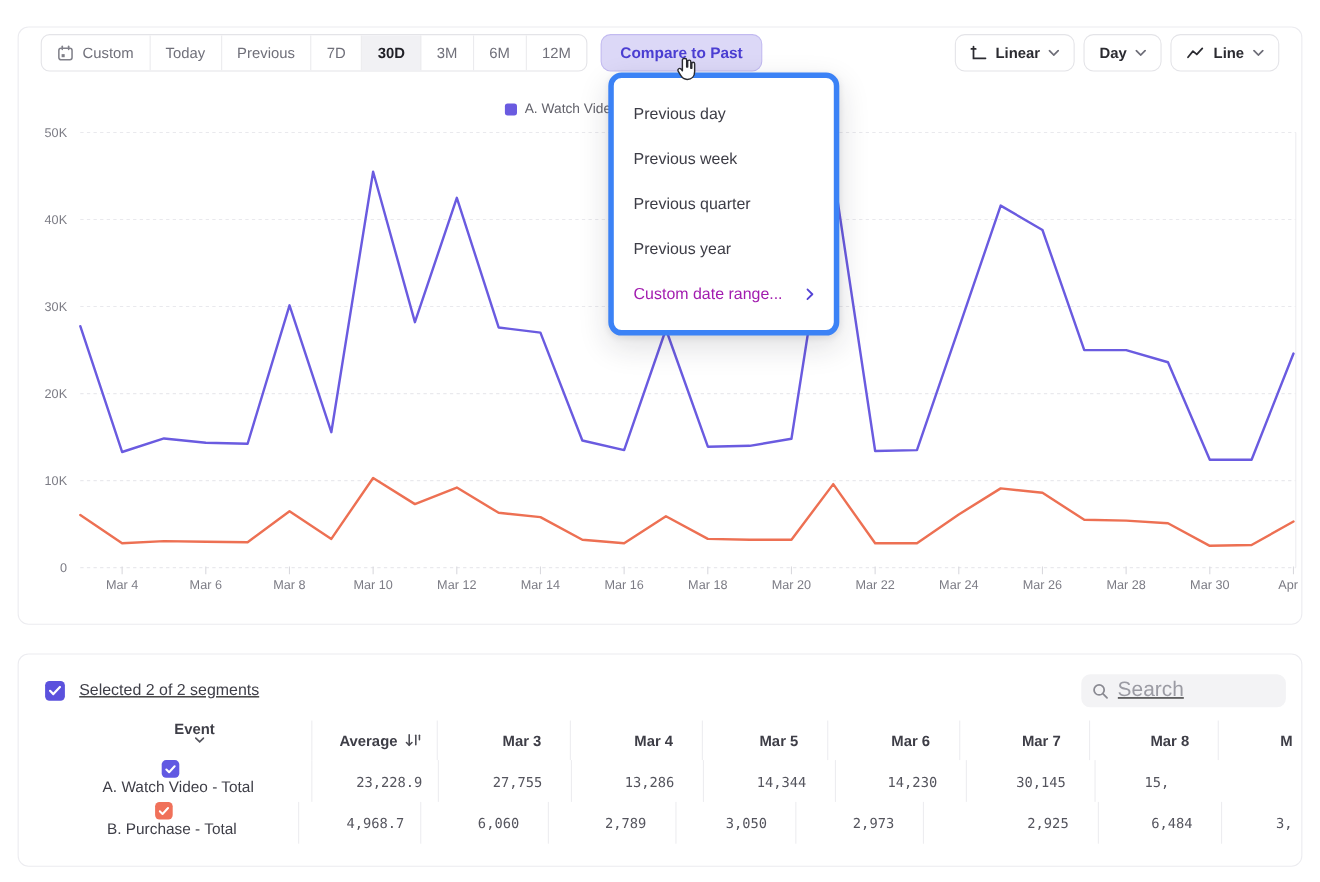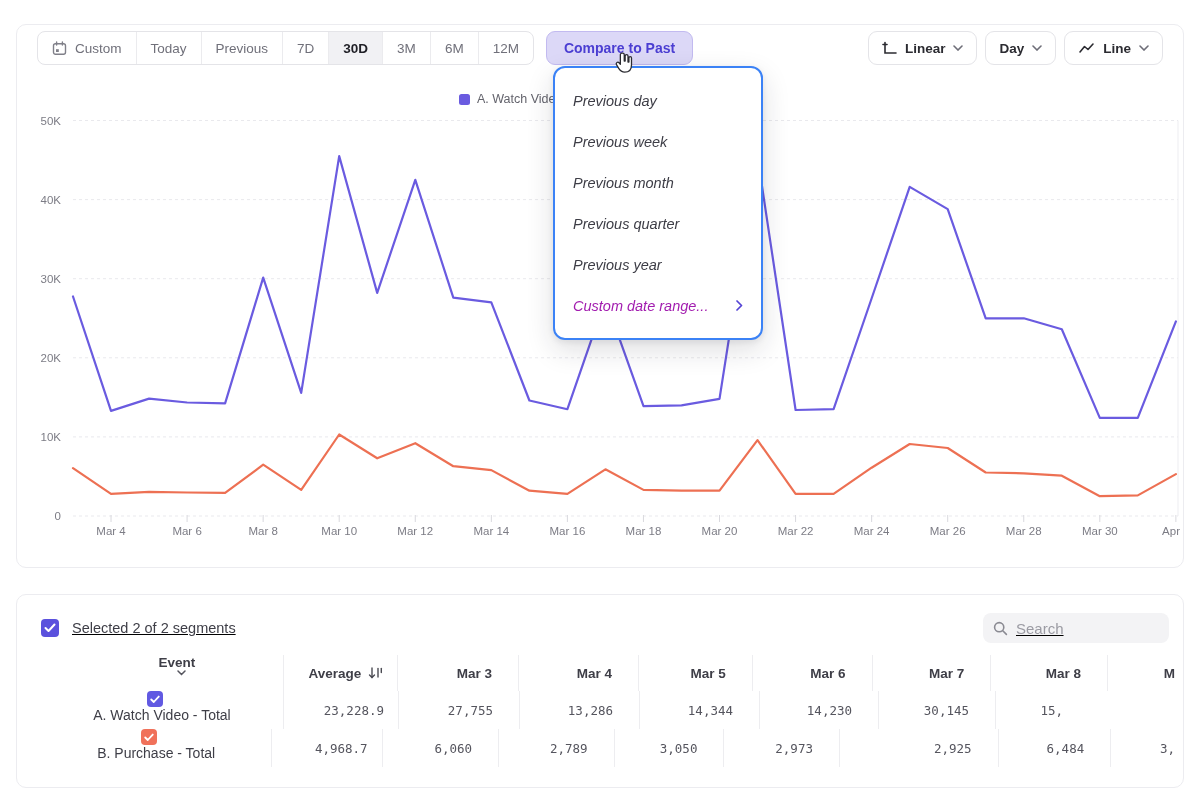--- a/index.html
+++ b/index.html
@@ -34,41 +34,41 @@
     align-items:center; z-index:1; }
   .legend-item { display:flex; align-items:center; gap:7px; font-size:12.5px;
     color:#63636c; white-space:nowrap; }
   .legend-swatch { width:11px; height:11px; border-radius:2.5px; }
 
   
   #chart-svg { position:absolute; left:0; top:0; z-index:0; }
 
   
   #compare-menu { position:absolute; left:553px; top:66px; width:210px;
-    background:#fff; border:2px solid #3b82f6; border-radius:12px;
+    background:#fff; border:5px solid #3b82f6; border-radius:12px;
     box-shadow:0 10px 28px rgba(25,25,40,.14), 0 2px 6px rgba(25,25,40,.08);
-    padding:12px 0; z-index:30;font-style:italic; }
+    padding:12px 0; z-index:30; }
   .menu-item { height:41px; display:flex; align-items:center; padding:0 18px;
     font-size:14.5px; color:#3d3d46; cursor:pointer; }
   .menu-item.custom { color:#a21caf; }
   .menu-item .arrow { margin-left:auto; display:flex; align-items:center; }
 
   
   #cursor { position:absolute; left:613px; top:51px; z-index:40; pointer-events:none; }
 
   
   .segments-bar { display:flex; align-items:center; padding:18px 24px 4px 24px;text-decoration:underline; }
   .checkbox { width:18px; height:18px; border-radius:4px; display:flex;
     align-items:center; justify-content:center; flex:none; cursor:pointer; }
   .segments-bar .label { margin-left:13px; font-size:14.5px; color:#3e3e47; }
   .search-pill { margin-left:auto; margin-right:-10px; width:186px; height:30px;
     background:#f3f3f5; border-radius:8px; display:flex; align-items:center;
     padding:0 10px; }
   .search-pill input { border:none; outline:none; background:transparent;
-    font-size:15px; color:#3e3e47; margin-left:8px; width:140px;
+    font-size:19px; color:#3e3e47; margin-left:8px; width:140px;
     font-family:"Liberation Sans", sans-serif; }
   .search-pill input::placeholder { color:#9b9ba3; }
 
   .tbl { margin-top:8px; }
   .trow { display:flex; align-items:center; height:38px; }
   .trow.head { height:36px; }
   .tcell { height:100%; display:flex; align-items:center; justify-content:flex-end;
     border-right:1px solid #ededf0; font-family:"DejaVu Sans Mono", monospace;
     font-size:12.5px; color:#55555e; }
   .tcell.last { border-right:none; }
@@ -216,21 +216,20 @@
             </svg>
         </span>
       </div>
     </div>
   </div>
 </div>
 
 <div id="compare-menu">
     <div class="menu-item">Previous day</div>
     <div class="menu-item">Previous week</div>
-    <div class="menu-item">Previous month</div>
     <div class="menu-item">Previous quarter</div>
     <div class="menu-item">Previous year</div>
     <div class="menu-item custom">
       <span>Custom date range...</span>
       <span class="arrow">
         <svg width="7" height="11" viewBox="0 0 7 11" fill="none" stroke="#5443d5" stroke-width="1.7" stroke-linecap="round" stroke-linejoin="round">
           <polyline points="1,1 5.5,5.5 1,10"></polyline>
         </svg>
       </span>
     </div>

